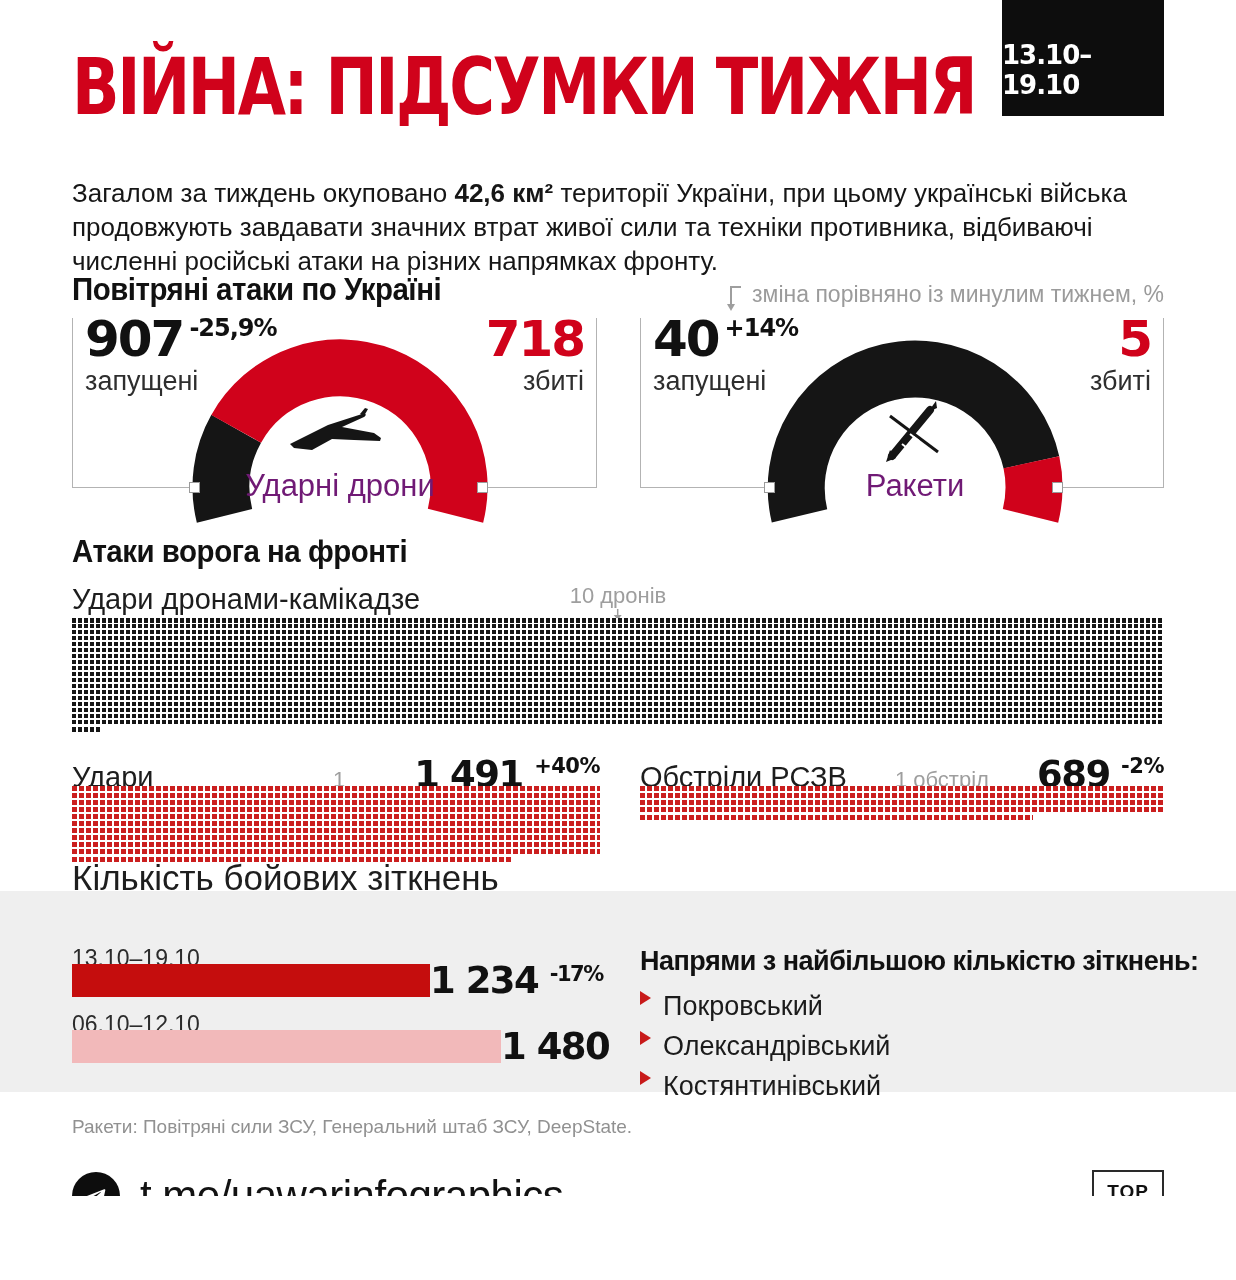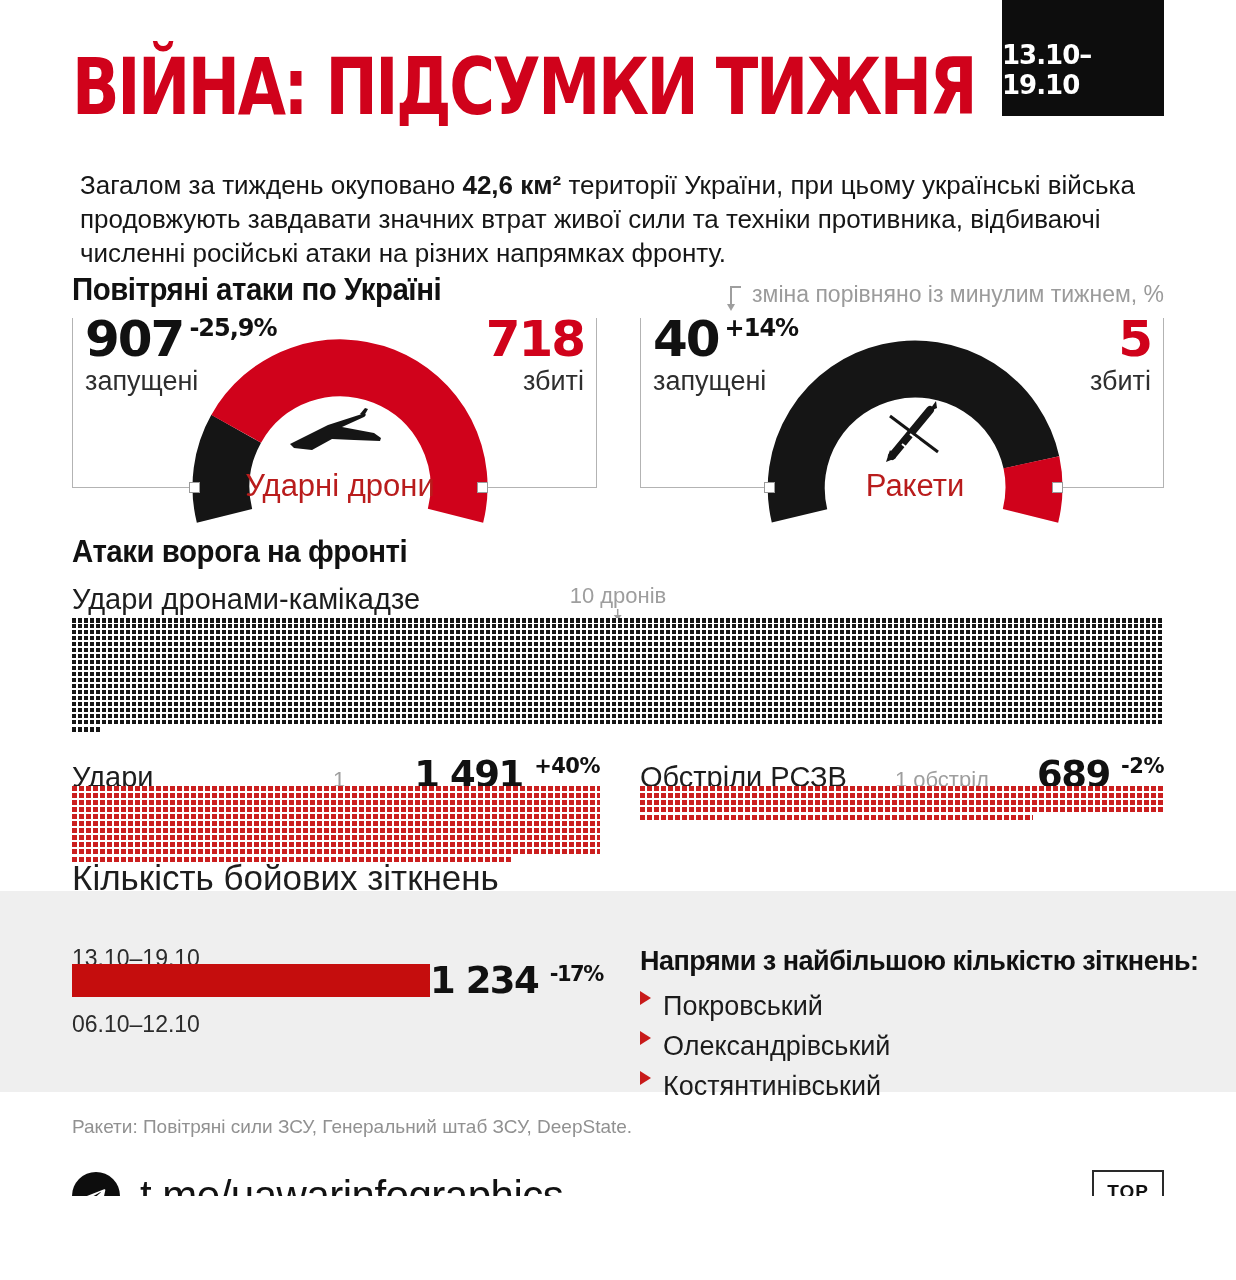--- a/index.html
+++ b/index.html
@@ -5,34 +5,34 @@
   html,body{margin:0;padding:0;background:#fff;}
   .page{position:relative;width:1236px;height:1196px;background:#fff;overflow:hidden;
         font-family:"Liberation Sans",sans-serif;color:#1a1a1a;}
   
   .title{position:absolute;left:72px;top:48px;font-family:"DejaVu Sans",sans-serif;
          font-weight:bold;font-size:78px;letter-spacing:-3px;color:#d0021b;white-space:nowrap;
          transform:scaleX(.80);transform-origin:left top;line-height:1;}
   .badge{position:absolute;left:1002px;top:0;width:162px;height:116px;background:#0d0d0d;
          display:flex;align-items:flex-end;justify-content:center;padding-bottom:16px;box-sizing:border-box;}
   .badge span{color:#fff;font-family:"DejaVu Sans",sans-serif;font-weight:bold;font-size:26px;letter-spacing:-1px;}
-  .intro{position:absolute;left:72px;top:142px;width:1105px;font-size:26px;line-height:34px;color:#161616;margin-left:8px;}
+  .intro{position:absolute;left:72px;top:150px;width:1105px;font-size:26px;line-height:34px;color:#161616;}
   .intro strong{font-weight:bold;}
   
   .h2{position:absolute;font-weight:bold;font-size:31px;color:#111;letter-spacing:-.5px;
       transform:scaleX(.95);transform-origin:left top;white-space:nowrap;}
   .note{position:absolute;right:72px;top:281px;font-size:23px;color:#9b9b9b;display:flex;align-items:flex-start;gap:9px;}
   .note svg{margin-top:4px;}
   
   .gcard{position:absolute;top:318px;height:214px;}
   .gcard .vline{position:absolute;top:0;width:1px;height:169px;background:#b3b3b3;}
   .gcard .hseg{position:absolute;top:169px;height:1px;background:#b3b3b3;}
   .gcard .sq{position:absolute;top:164px;width:9px;height:9px;background:#fff;border:1.5px solid #9a9a9a;z-index:5;}
   .gauge-svg{position:absolute;top:19px;z-index:2;}
-  .glabel{position:absolute;top:150px;width:300px;text-align:center;font-size:31px;color:#b91c1c;z-index:6;}
+  .glabel{position:absolute;top:150px;width:300px;text-align:center;font-size:31px;color:#701a75;z-index:6;}
   .stat{position:absolute;top:-4px;z-index:4;}
   .stat .row{display:flex;align-items:flex-start;}
   .bignum{font-family:"DejaVu Sans",sans-serif;font-weight:bold;font-size:50px;line-height:50px;letter-spacing:-2px;color:#111;}
   .bignum.red{color:#d0021b;}
   .pct{font-family:"DejaVu Sans",sans-serif;font-weight:bold;font-size:24px;line-height:24px;letter-spacing:-1px;color:#111;margin:2px 0 0 6px;}
   .sublab{font-size:27px;color:#2e2e2e;margin-top:2px;}
   .stat.right{text-align:right;}
   
   .crow{position:absolute;display:flex;justify-content:space-between;align-items:baseline;}
   .ctitle{font-size:29px;color:#1d1d1d;}
@@ -201,20 +201,24 @@
   <div class="band"></div>
   <div class="band-h">Кількість бойових зіткнень</div>
 
   <div class="blab" style="top:945px;">13.10–19.10</div>
   <div class="brow" style="top:964px;">
     <div class="bar" style="width: 358px; background: rgb(197, 13, 13);"></div>
     <span class="bval"><span>1 234</span> <sup>-17%</sup></span>
   </div>
 
   <div class="blab" style="top:1011px;">06.10–12.10</div>
+  <div class="brow" style="top:1030px;">
+    <div class="bar" style="width: 429px; background: rgb(242, 185, 186);"></div>
+    <span class="bval"><span>1 480</span></span>
+  </div>
 
   <div class="dir">
     <div class="dir-h">Напрями з найбільшою кількістю зіткнень:</div>
     <ul>
       <li>
           <span class="tri"></span>
           <span>Покровський</span>
         </li>
       <li>
           <span class="tri"></span>

